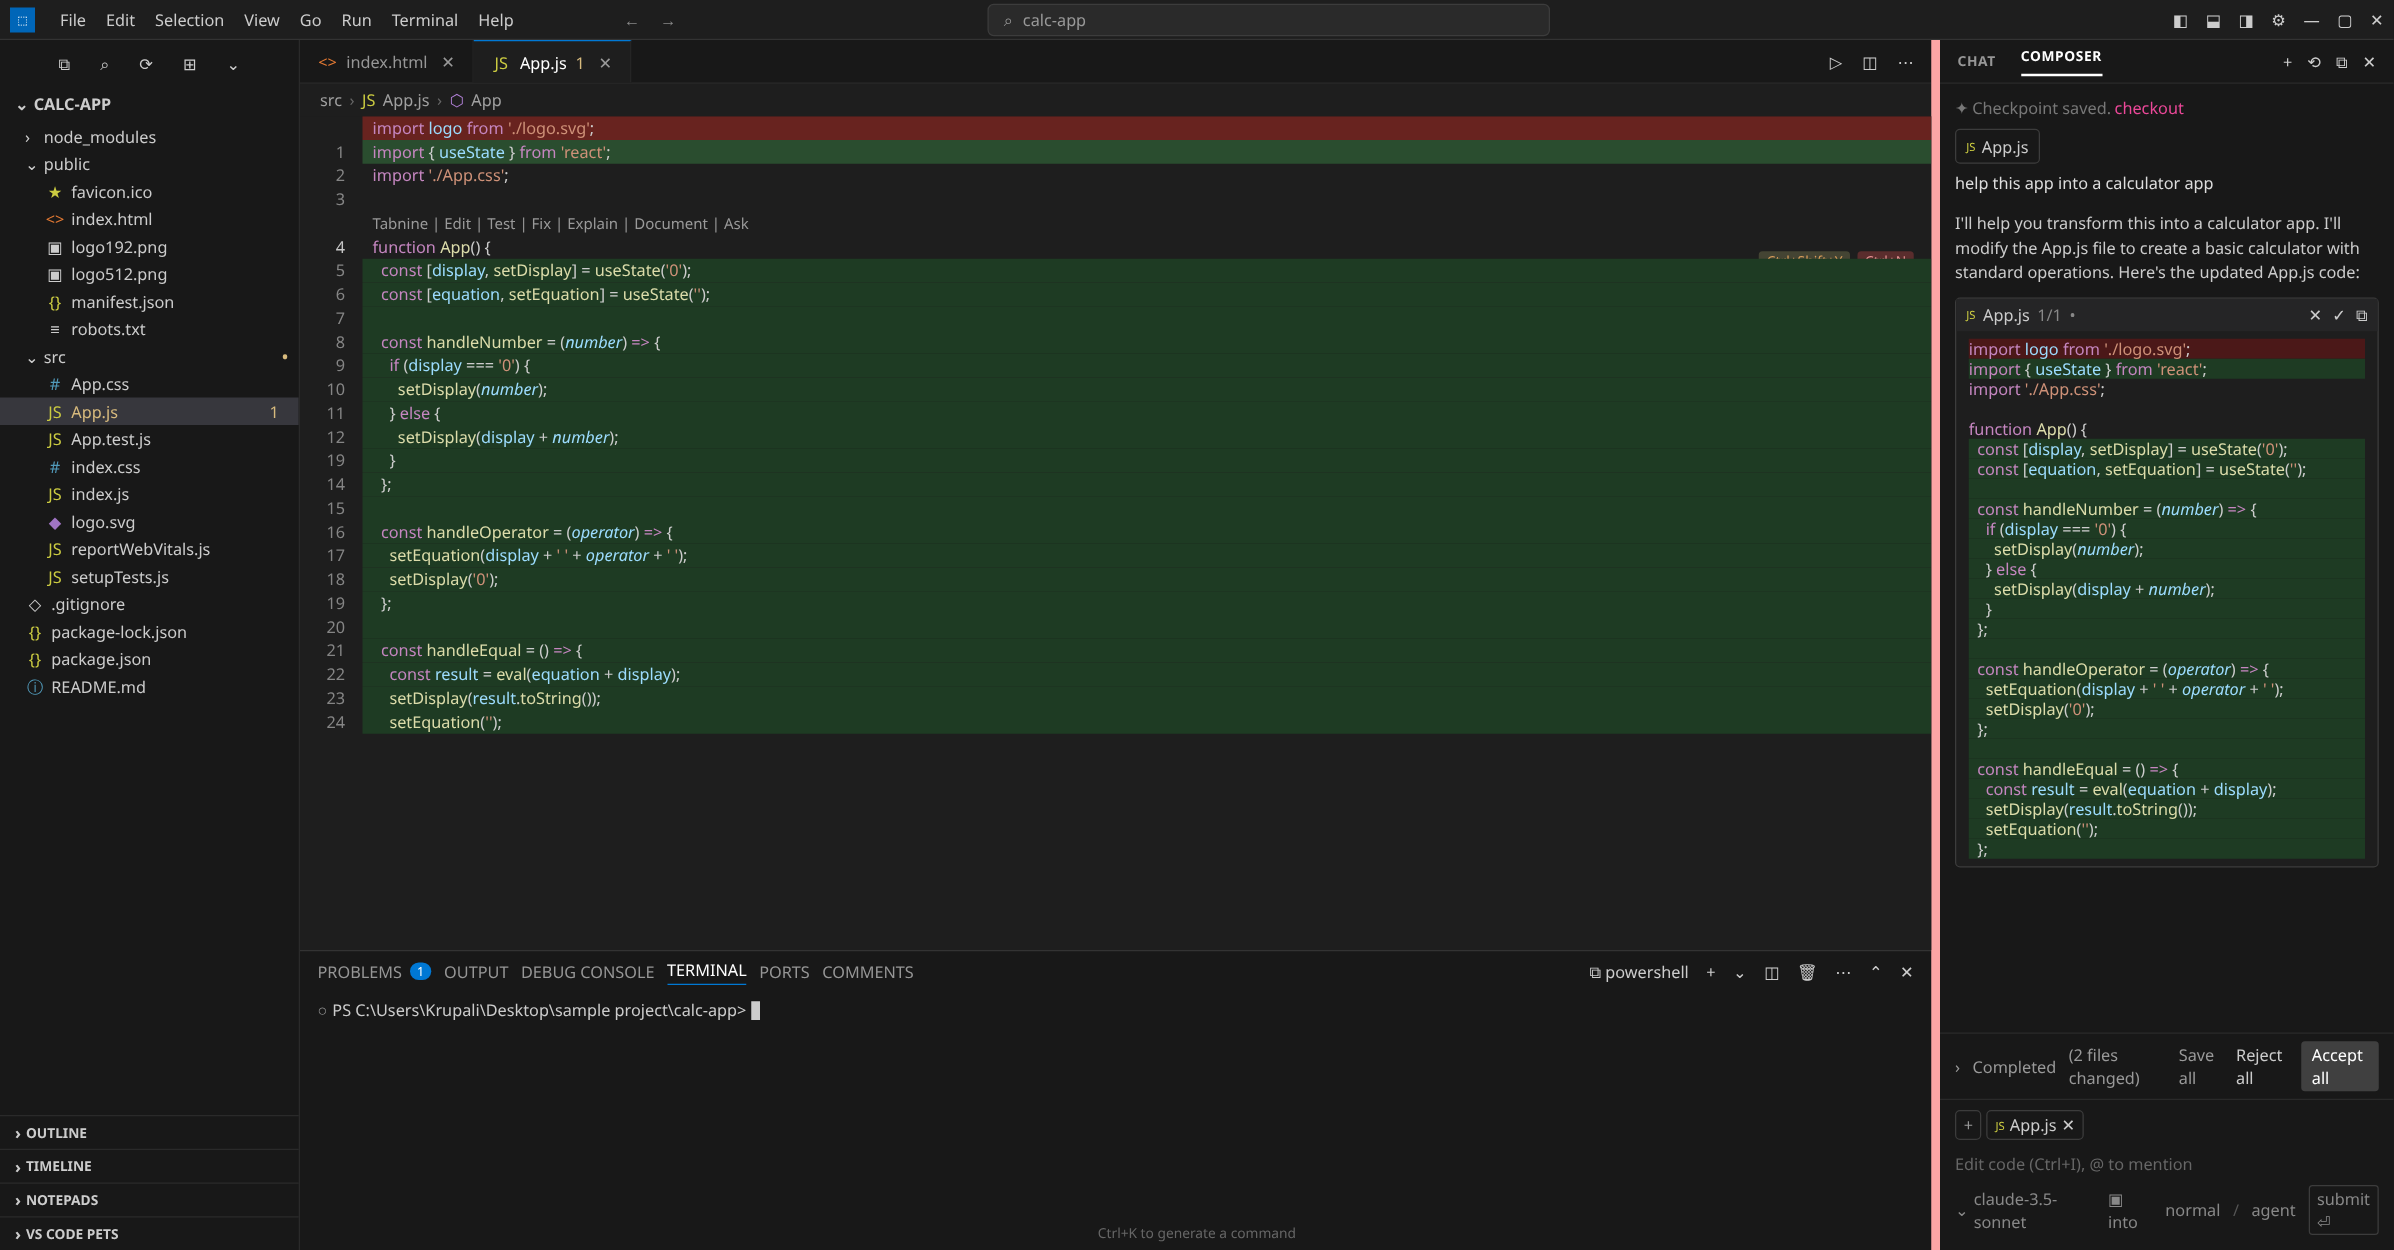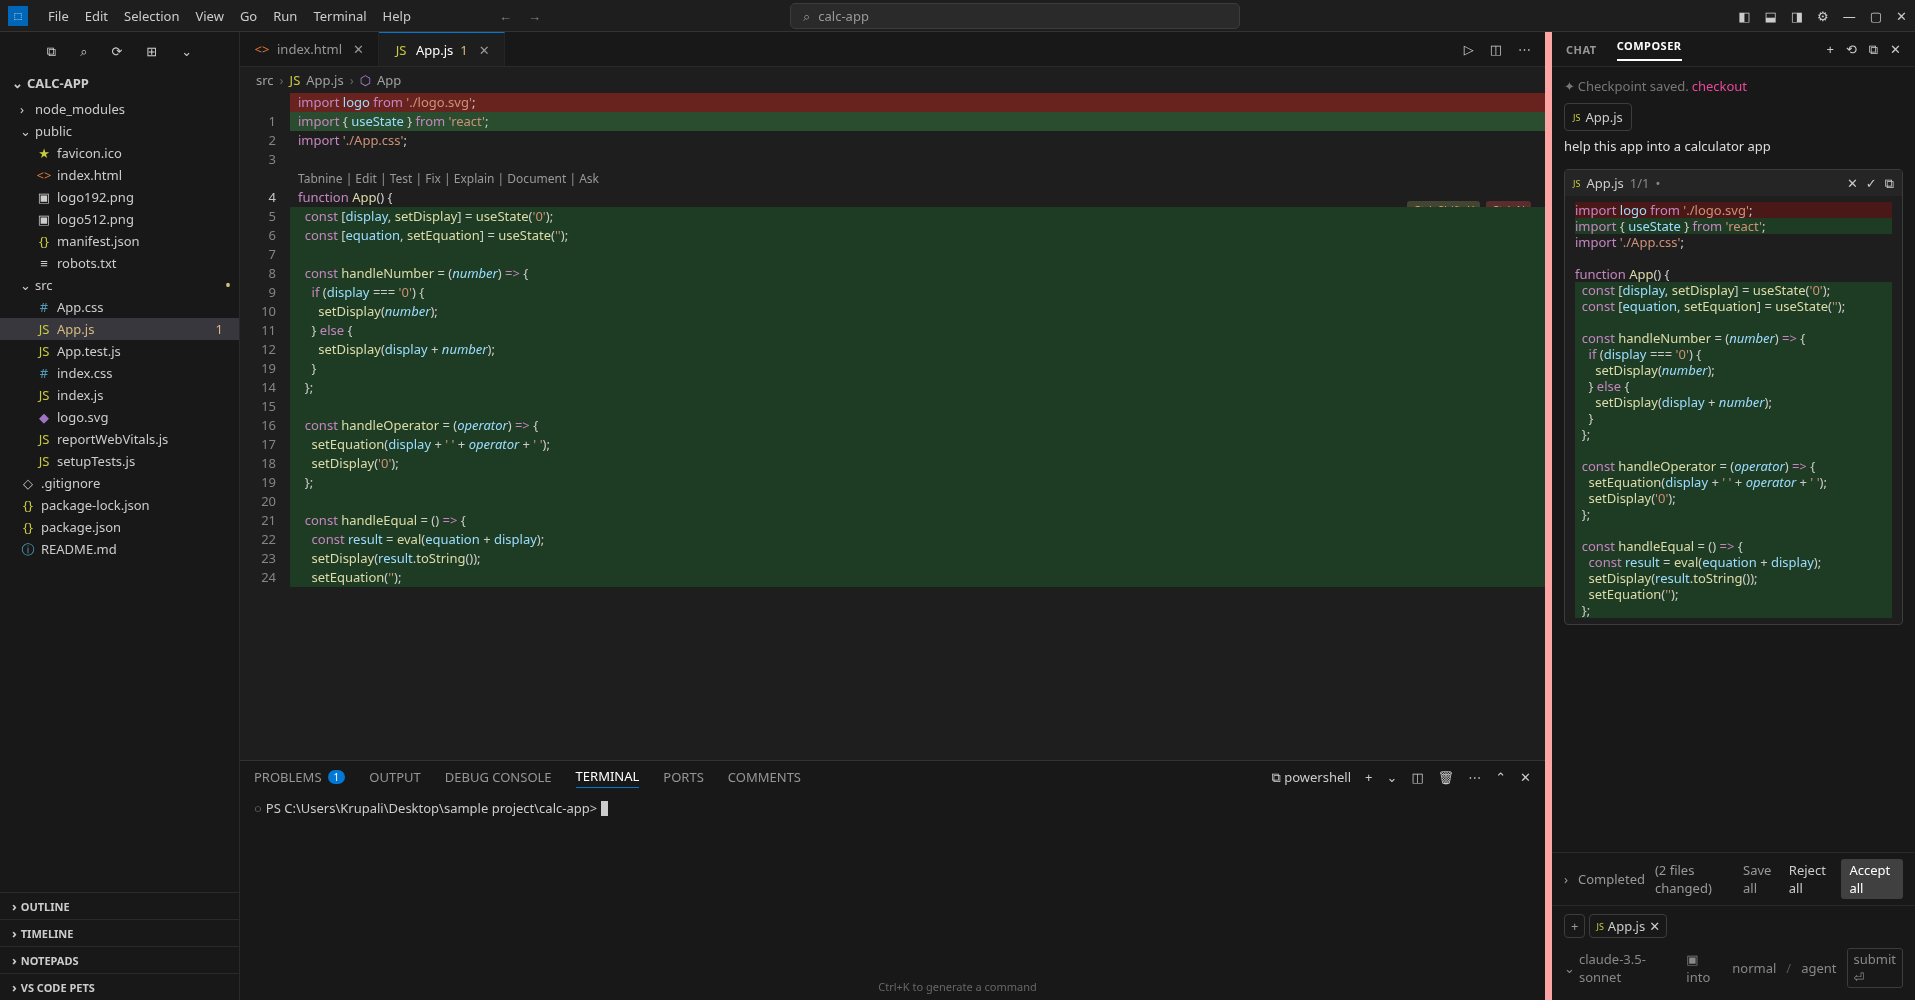--- a/index.html
+++ b/index.html
@@ -62,21 +62,21 @@
 .num{color:#b5cea8}
 
 .codelens{color:#999;font-size:12px;padding-left:8px;height:19px;line-height:19px}
 .editor-nav{position:absolute;top:8px;right:14px;background:#252526;border:1px solid #454545;border-radius:4px;display:flex}
 .editor-nav span{padding:4px 10px;cursor:pointer;color:#ccc}
 .shortcut-hints{position:absolute;right:14px;top:108px;display:flex;gap:6px}
 .shortcut-hints span{background:#443;color:#da9e5b;padding:1px 6px;border-radius:3px;font-size:11px}
 .shortcut-hints span.alt{background:#5a2d2d;color:#e89393}
 
 .panel{height:240px;border-top:1px solid #333;display:flex;flex-direction:column;background:#181818}
-.panel-tabs{display:flex;padding:0 14px;height:32px;align-items:center;gap:24px;color:#969696;font-size:11px}
+.panel-tabs{display:flex;padding:0 14px;height:32px;align-items:center;gap:10px;color:#969696;font-size:11px}
 .panel-tabs .ptab{cursor:pointer;text-transform:uppercase;display:flex;align-items:center;gap:6px}
 .panel-tabs .ptab.active{color:#fff;border-bottom:1px solid #0078d4;padding-bottom:2px}
 .panel-tabs .badge{background:#0078d4;color:#fff;border-radius:10px;padding:0 6px;font-size:10px}
 .panel-tabs .right{margin-left:auto;display:flex;gap:14px;align-items:center;color:#ccc}
 .terminal{flex:1;padding:6px 14px;font-family:Consolas,monospace;font-size:13px;color:#ccc}
 .terminal .prompt{display:flex;align-items:center;gap:4px}
 .terminal .circ{color:#888}
 
 .right-panel{width:370px;background:#181818;border-left:7px solid #fca5a5;display:flex;flex-direction:column}
 .rp-tabs{height:35px;display:flex;align-items:center;padding:0 14px;gap:20px;border-bottom:1px solid #2a2a2a}
@@ -367,20 +367,21 @@
       <div class="ckpt">
         <span>✦</span>
         <span>Checkpoint saved.</span>
         <span class="chk">checkout</span>
       </div>
       <div class="ctx-chip">
         <span class="ico-js" style="font-size:9px">JS</span>
         <span>App.js</span>
       </div>
       <div class="user-msg">help this app into a calculator app</div>
+      <div class="asst-msg">I'll help you transform this into a calculator app. I'll modify the App.js file to create a basic calculator with standard operations. Here's the updated App.js code:</div>
       <div class="code-block">
         <div class="cb-head">
           <span class="ico-js" style="font-size:9px">JS</span>
           <span>App.js</span>
           <span style="color:#888">1/1</span>
           <span style="color:#888">•</span>
           <div class="right">
             <span>✕</span>
             <span>✓</span>
             <span>⧉</span>
@@ -401,20 +402,21 @@
       <div class="rp-chips">
         <span class="chip">
             <span class="plus">+</span>
           </span>
         <span class="chip">
           <span class="ico-js" style="font-size:9px">JS</span>
           <span>App.js</span>
           <span>✕</span>
         </span>
       </div>
+      <div class="rp-input">Edit code (Ctrl+I), @ to mention</div>
       <div class="rp-footer">
         <span class="model">⌄ <span>claude-3.5-sonnet</span></span>
         <span>▣ <span>into</span></span>
         <div class="right">
           <span>normal</span>
           <span style="color:#555">/</span>
           <span>agent</span>
           <span class="submit"><span>submit</span> ⏎</span>
         </div>
       </div>

